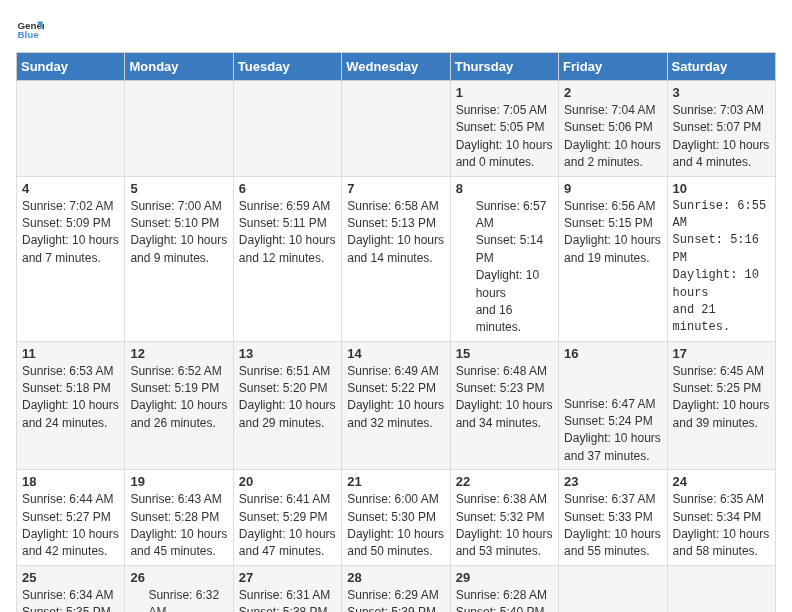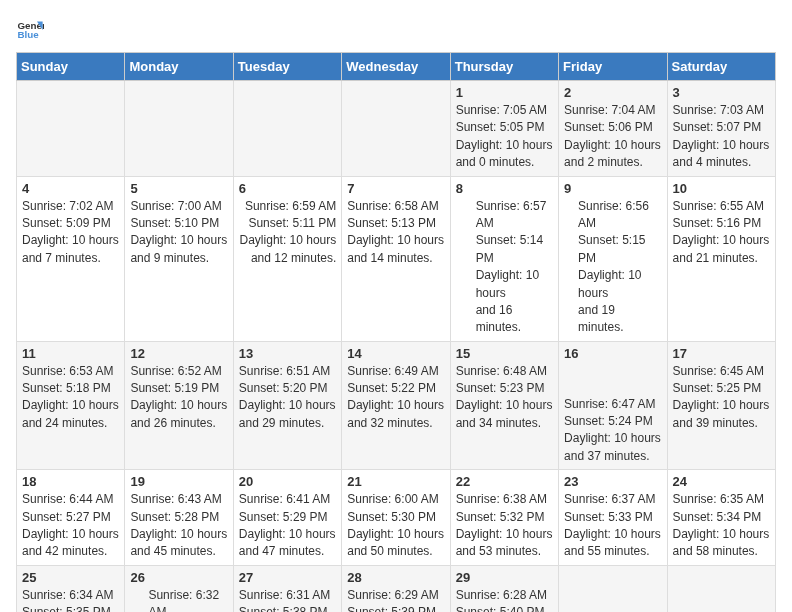--- a/index.html
+++ b/index.html
@@ -149,49 +149,49 @@
         </td>
         <td>
           <span class="day-number">5</span>
           <div class="cell-content" style="white-space: pre-line;">Sunrise: 7:00 AM
 Sunset: 5:10 PM
 Daylight: 10 hours
 and 9 minutes.</div>
         </td>
         <td>
           <span class="day-number">6</span>
-          <div class="cell-content" style="white-space: pre-line; text-align: right;">Sunrise: 6:59 AM
+          <div class="cell-content" style="white-space: pre-line;">Sunrise: 6:59 AM
 Sunset: 5:11 PM
 Daylight: 10 hours
 and 12 minutes.</div>
         </td>
         <td>
           <span class="day-number">7</span>
           <div class="cell-content" style="white-space: pre-line;">Sunrise: 6:58 AM
 Sunset: 5:13 PM
 Daylight: 10 hours
 and 14 minutes.</div>
         </td>
         <td>
           <span class="day-number">8</span>
           <div class="cell-content" style="white-space: pre-line; margin-left: 20px;">Sunrise: 6:57 AM
 Sunset: 5:14 PM
 Daylight: 10 hours
 and 16 minutes.</div>
         </td>
         <td>
           <span class="day-number">9</span>
-          <div class="cell-content" style="white-space: pre-line; margin-left: 14px;">Sunrise: 6:56 AM
+          <div class="cell-content" style="white-space: pre-line;">Sunrise: 6:56 AM
 Sunset: 5:15 PM
 Daylight: 10 hours
 and 19 minutes.</div>
         </td>
         <td>
           <span class="day-number">10</span>
-          <div class="cell-content" style="white-space: pre-line;">Sunrise: 6:55 AM
+          <div class="cell-content" style="white-space: pre-line; font-family: Liberation Mono, monospace;">Sunrise: 6:55 AM
 Sunset: 5:16 PM
 Daylight: 10 hours
 and 21 minutes.</div>
         </td>
       </tr>
       <tr>
         <td>
           <span class="day-number">11</span>
           <div class="cell-content" style="white-space: pre-line;">Sunrise: 6:53 AM
 Sunset: 5:18 PM

